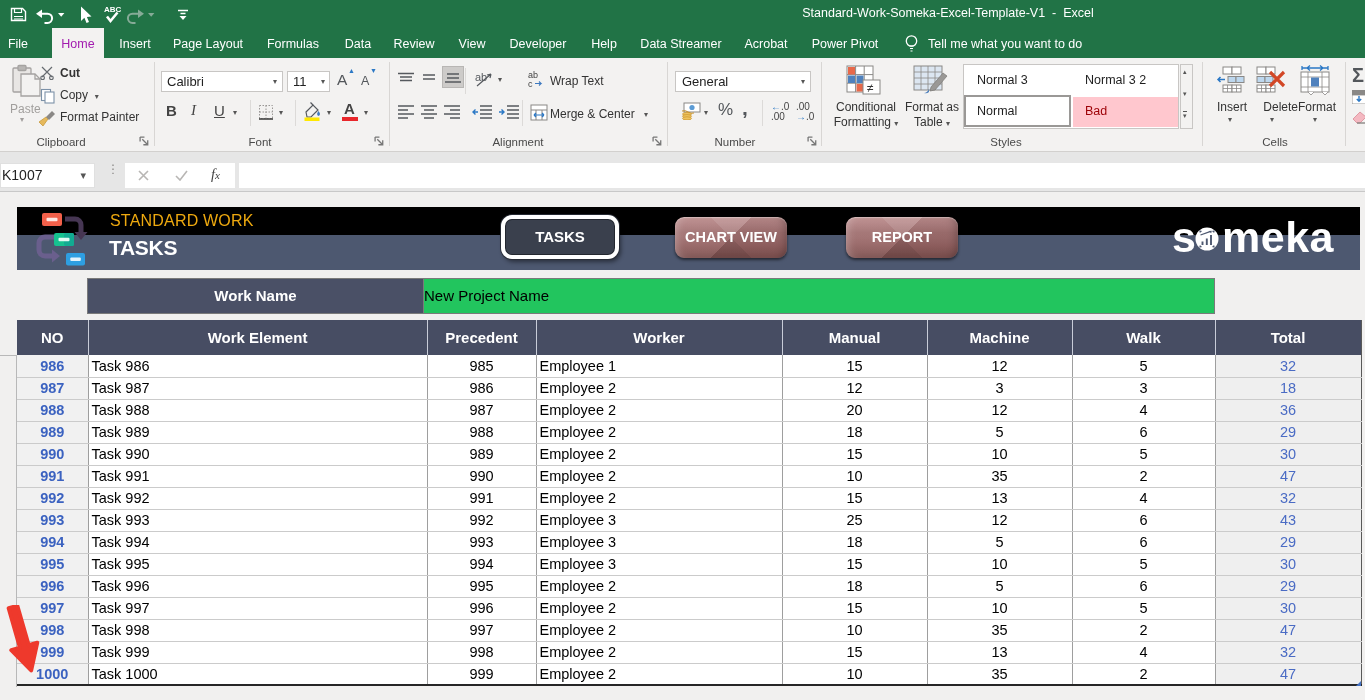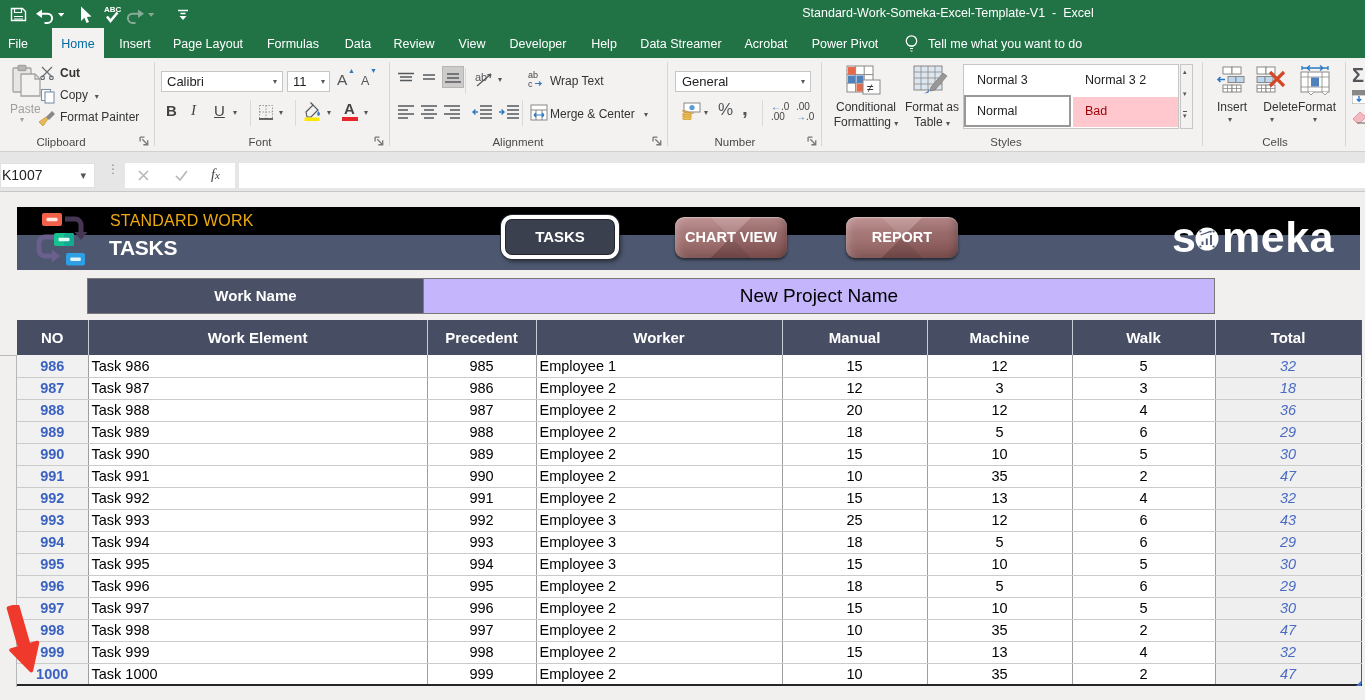--- a/index.html
+++ b/index.html
@@ -7,21 +7,21 @@
 #app { position:absolute; left:0; top:0; width:1365px; height:700px; background:#f1f0ef; }
 .abs { position:absolute; }
 
 
 #titlebar { position:absolute; left:0; top:0; width:1365px; height:28px; background:#217346; color:#fff; }
 #title-text { position:absolute; top:6px; left:0; width:1896px; text-align:center; font-size:12.5px; color:#fff; }
 
 
 #tabbar { position:absolute; left:0; top:28px; width:1365px; height:30px; background:#217346; }
 .rtab { position:absolute; top:0; height:30px; line-height:32px; color:#fff; font-size:12.5px; text-align:center; }
-.rtab.active { background:#f3f2f1; color:#0369a1; }
+.rtab.active { background:#f3f2f1; color:#a21caf; }
 
 
 #ribbon { position:absolute; left:0; top:58px; width:1365px; height:94px; background:#f3f2f1; border-bottom:1px solid #d2d0ce; }
 .gsep { position:absolute; top:4px; height:84px; width:1px; background:#d8d6d4; }
 .glabel { position:absolute; top:78px; font-size:11.5px; color:#4a4a4a; text-align:center; }
 .glauncher { position:absolute; top:78px; width:12px; height:12px; }
 .rlabel { font-size:12px; color:#333; }
 
 
 #fbar { position:absolute; left:0; top:152px; width:1365px; height:40px; background:#e6e6e6; border-bottom:1px solid #c8c8c8; }
@@ -43,30 +43,30 @@
 #btn-tasks { left:501px; top:23px; width:118px; height:44px; background:#3a404d; border:4px solid #fff; border-radius:11px; font-size:15px; box-shadow:inset 0 0 0 1px #23272f, 0 0 0 1px rgba(40,44,54,0.9), 2px 3px 4px rgba(0,0,0,0.45); line-height:35px; }
 .rosy { background:conic-gradient(from 45deg, rgba(0,0,0,0.05) 0deg 90deg, rgba(0,0,0,0.13) 90deg 180deg, rgba(255,255,255,0.06) 180deg 270deg, rgba(255,255,255,0.16) 270deg 360deg), linear-gradient(180deg, #c0908f 0%, #b18182 16%, #a07070 38%, #9d6c6c 50%, #966464 66%, #865756 88%, #7b4d4c 100%);
   border-radius:9px; box-shadow:0 2px 3px rgba(0,0,0,0.55), inset 0 1px 1px rgba(255,255,255,0.35), inset 6px 0 8px -4px rgba(255,255,255,0.25), inset -6px 0 8px -4px rgba(0,0,0,0.25); line-height:41px; }
 .rosy::before { content:""; display:none; }
 .rosy span { position:relative; }
 #btn-chart { left:675px; width:112px; }
 #btn-report { left:846px; width:112px; }
 
 
 #wn-label { position:absolute; left:87px; top:86px; width:337px; height:36px; background:#4a5066; border:1px solid #7a7a7a; color:#fff; font-weight:bold; font-size:15px; text-align:center; line-height:34px; }
-#wn-value { position:absolute; left:424px; top:86px; width:791px; height:36px; background:#c4b5fd; border:1px solid #7a7a7a; border-left:none; color:#000; font-size:19px; text-align:center; line-height:34px; }
+#wn-value { position:absolute; left:424px; top:86px; width:791px; height:36px; background:#22c55e; border:1px solid #7a7a7a; border-left:none; color:#000; font-size:15px; text-align:left; line-height:34px; }
 
 
 #tbl { position:absolute; left:17px; top:128px; width:1344px; border-collapse:collapse; table-layout:fixed; }
 #tbl th { background:#474d63; color:#fff; font-weight:bold; font-size:15px; height:35px; border-left:1px solid #c8ccd8; }
 #tbl th:first-child { border-left:none;margin-top:12px; }
 #tbl td { height:22px; font-size:14.5px; color:#000; background:#fff; border-left:1px solid #9e9e9e; border-right:1px solid #9e9e9e; border-bottom:1px solid #cbcbcb; border-top:none; text-align:center; vertical-align:middle; padding:0; }
 #tbl td.no { background:#f1f1f1; color:#3b62c0; font-weight:bold; border-left:none; }
 #tbl td.task, #tbl td.worker { text-align:left; padding-left:3px; }
-#tbl td.total { background:#efefef; color:#4a6bc4; font-style:italic; border-right:none; }
+#tbl td.total { background:#efefef; color:#4a6bc4; border-right:none; }
 #tbl { border-right:1px solid #595959; border-bottom:2px solid #262626; }
 #leftline { position:absolute; left:16px; top:163px; width:1px; height:332px; background:#b8b8b8; }
 #leftline2 { position:absolute; left:0px; top:163px; width:17px; height:1px; background:#b8b8b8; }
 </style>
 </head>
 <body>
 <div id="app">
   <div id="titlebar">
     <div id="title-text">Standard-Work-Someka-Excel-Template-V1&nbsp; -&nbsp; Excel</div>
     <svg class="abs" style="left:8px;top:3px;" width="200" height="23" viewBox="0 0 200 23">

